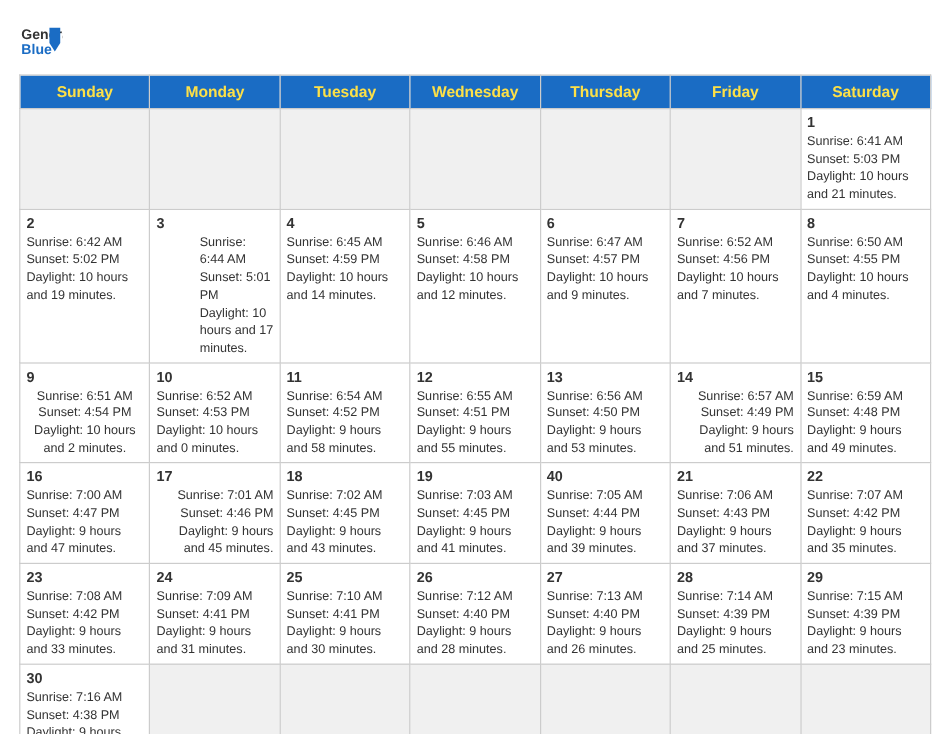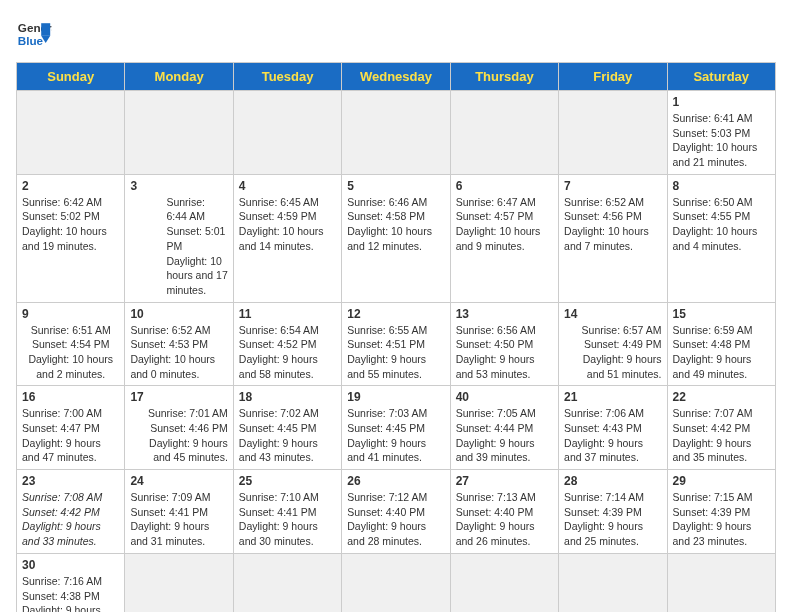--- a/index.html
+++ b/index.html
@@ -246,21 +246,21 @@
         <td>
           <span class="day-num">22</span>
           <div class="cell-text" style="white-space: pre-line;">Sunrise: 7:07 AM
 Sunset: 4:42 PM
 Daylight: 9 hours and 35 minutes.</div>
         </td>
       </tr>
       <tr>
         <td>
           <span class="day-num">23</span>
-          <div class="cell-text" style="white-space: pre-line; font-style: italic;">Sunrise: 7:08 AM
+          <div class="cell-text" style="white-space: pre-line;">Sunrise: 7:08 AM
 Sunset: 4:42 PM
 Daylight: 9 hours and 33 minutes.</div>
         </td>
         <td>
           <span class="day-num">24</span>
           <div class="cell-text" style="white-space: pre-line;">Sunrise: 7:09 AM
 Sunset: 4:41 PM
 Daylight: 9 hours and 31 minutes.</div>
         </td>
         <td>

